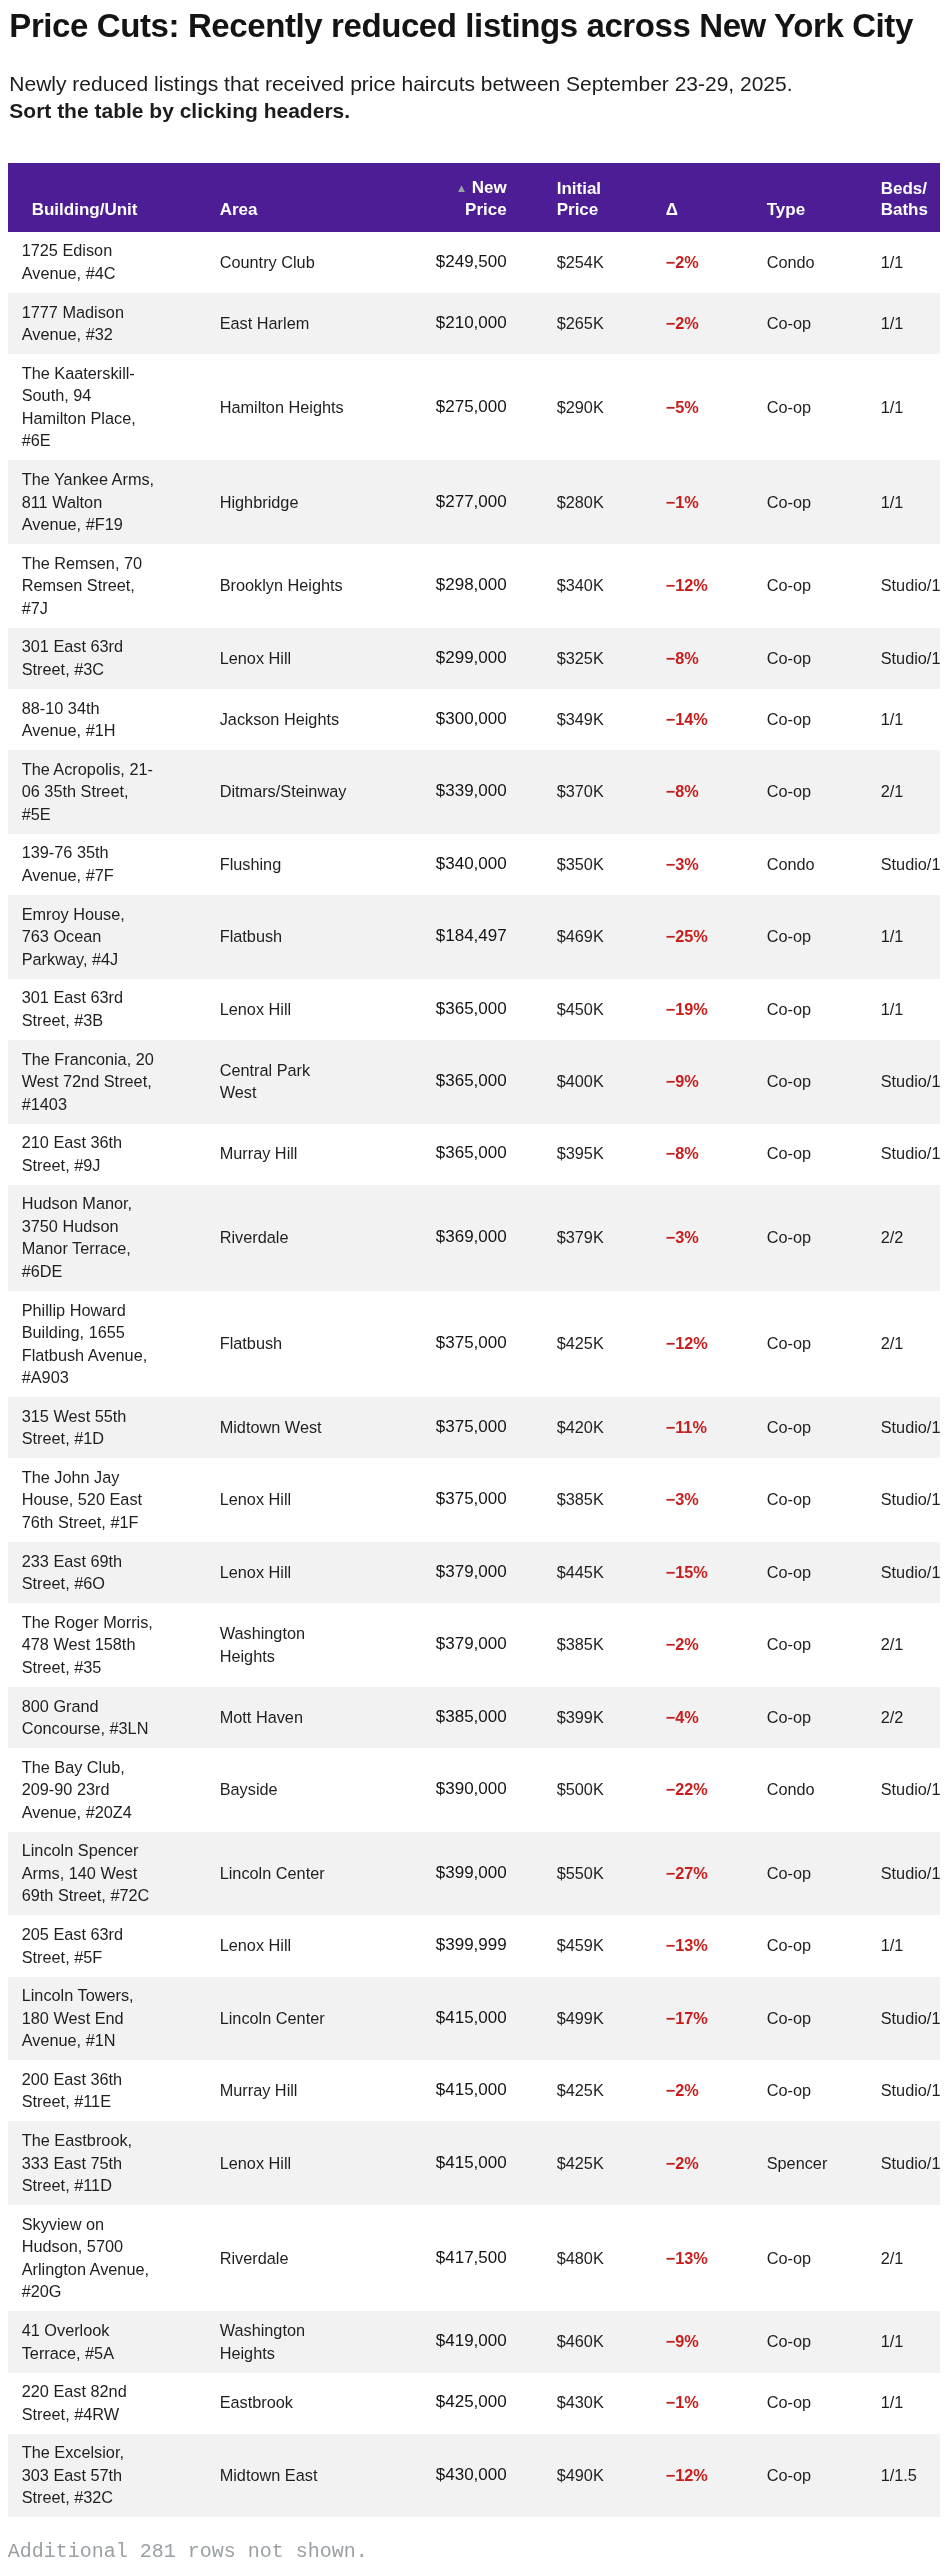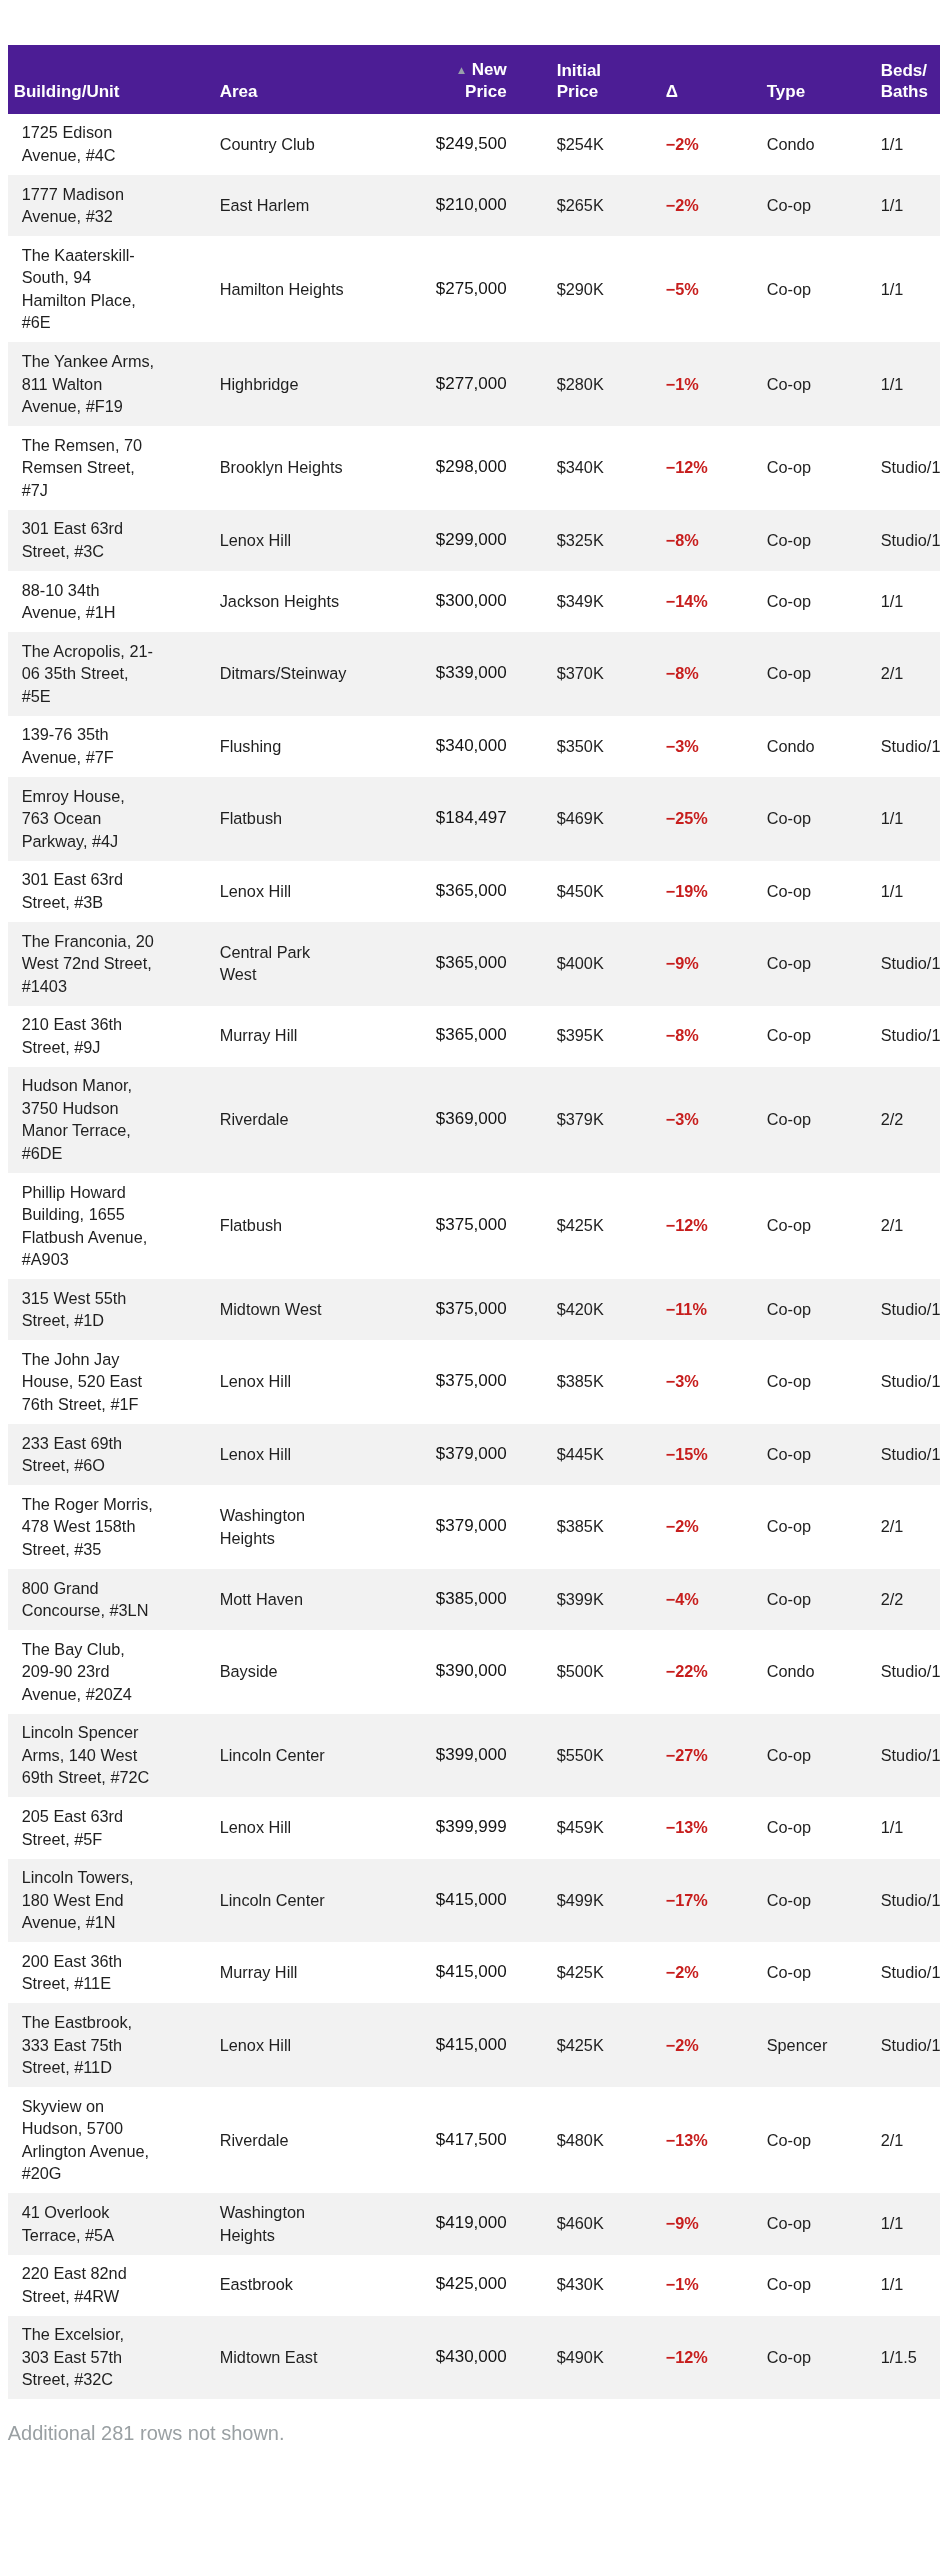--- a/index.html
+++ b/index.html
@@ -30,41 +30,46 @@
   col.c4{width:109px;} col.c5{width:101px;} col.c6{width:114px;} col.c7{width:103px;}
 
   thead th {
     background:#4c1d95; color:#ffffff;
     font-size:17px; font-weight:bold; line-height:21px;
     vertical-align:bottom; text-align:left;
     padding:14px 0 11.6px 0;
     white-space:pre-line;
     cursor:pointer;
   }
-  thead th.col-building { padding-left:6px; }
+  thead th.col-building { padding-left:24px; }
   thead th.col-new_price { text-align:right; padding-right:50px; }
   .sort-arrow { color:#98a0ab; font-size:11.6px; padding-right:4.6px; position:relative; top:-1.5px; }
 
   tbody td {
     font-size:16.3px; line-height:22.5px; color:#1f1f1f;
     vertical-align:middle; text-align:left;
     padding:7.7px 0 8.5px 0;
   }
   tbody tr:nth-child(even) { background:#f2f2f2; }
   td.col-building { padding-left:14px; padding-right:65px; }
   td.col-area { padding-right:59px; }
   td.col-new_price { text-align:right; padding-right:50px; font-weight:normal; font-size:17px; color:#141414; }
   td.col-delta { font-weight:bold; color:#c71e1d; }
 
-  .more-rows { margin:23px 0 0 7.7px; font-size:20px; color:#9aa0a3; }
+  .more-rows { margin:23px 0 0 7.7px; font-size:20px; color:#9aa0a3;font-family:Liberation Mono, monospace; }
 </style>
 </head>
 <body>
 
 <div class="page">
+  <div class="hdr">
+    <h1 class="title">Price Cuts: Recently reduced listings across New York City</h1>
+    <p class="desc"><span>Newly reduced listings that received price haircuts between September 23-29, 2025.</span><br>
+    <span class="sort-note">Sort the table by clicking headers.</span></p>
+  </div>
 
   <div class="table-clip">
     <table>
       <colgroup>
         <col class="c1">
           <col class="c2">
           <col class="c3">
           <col class="c4">
         <col class="c5">
           <col class="c6">

